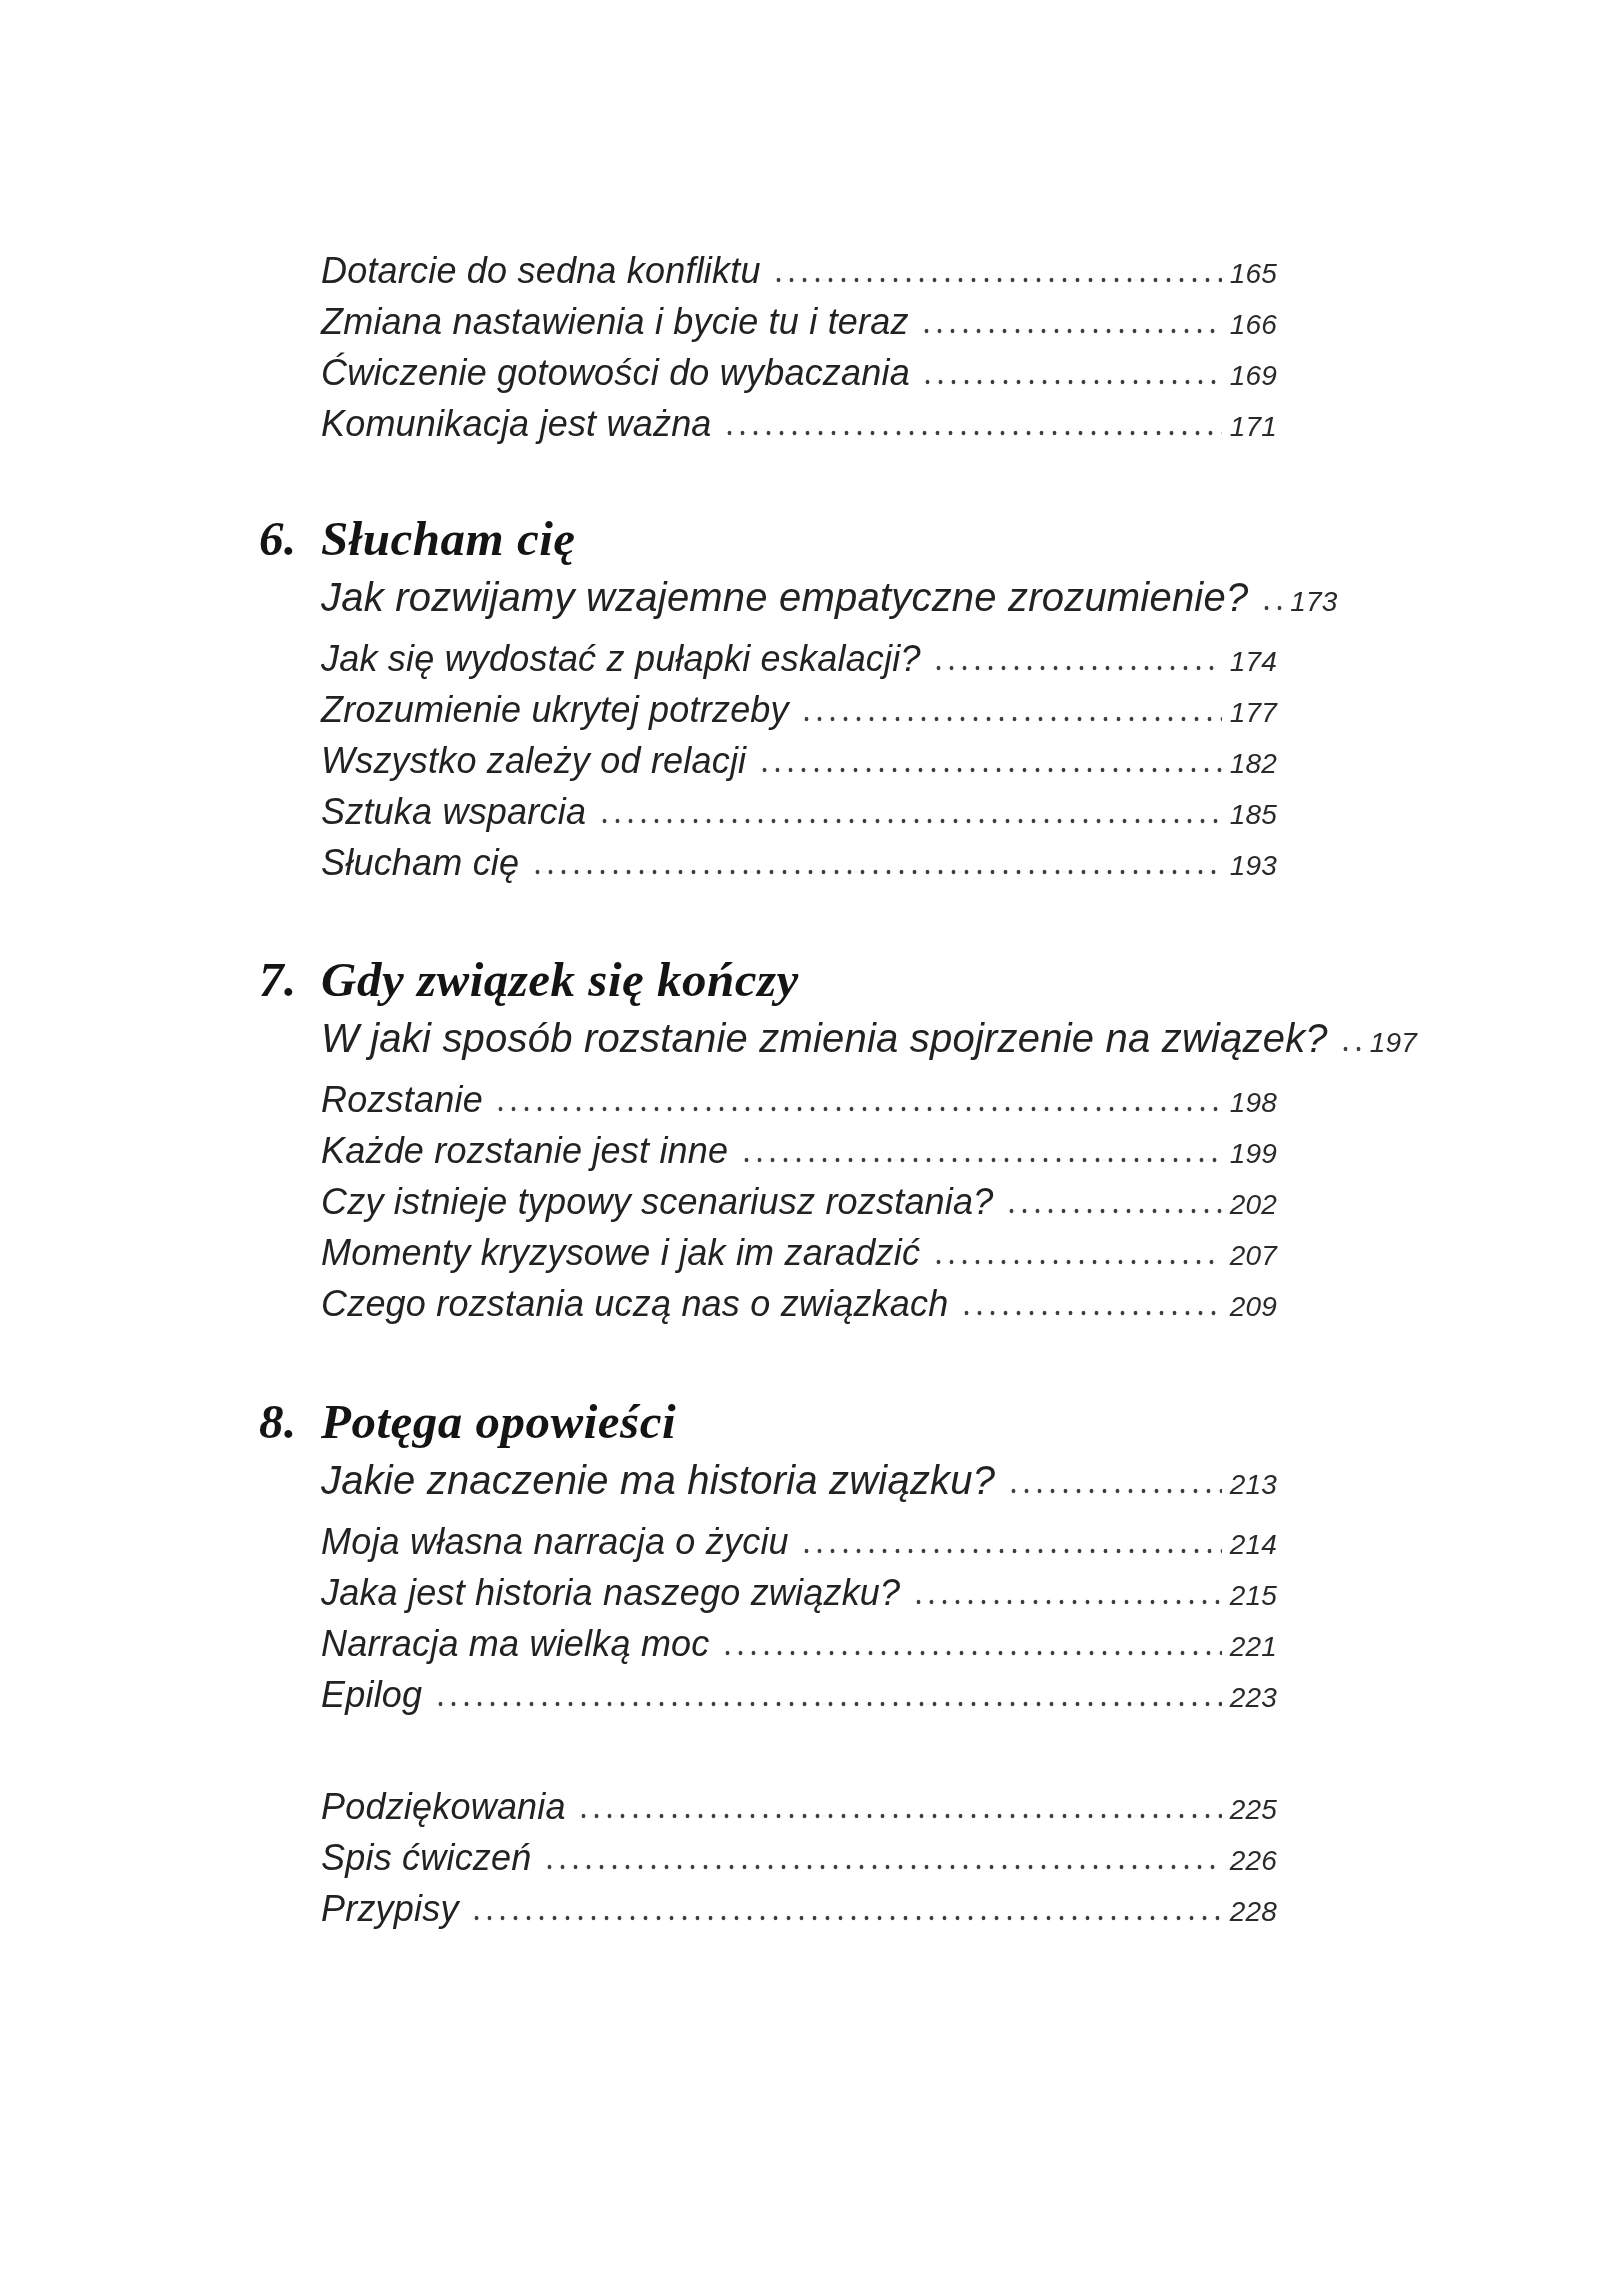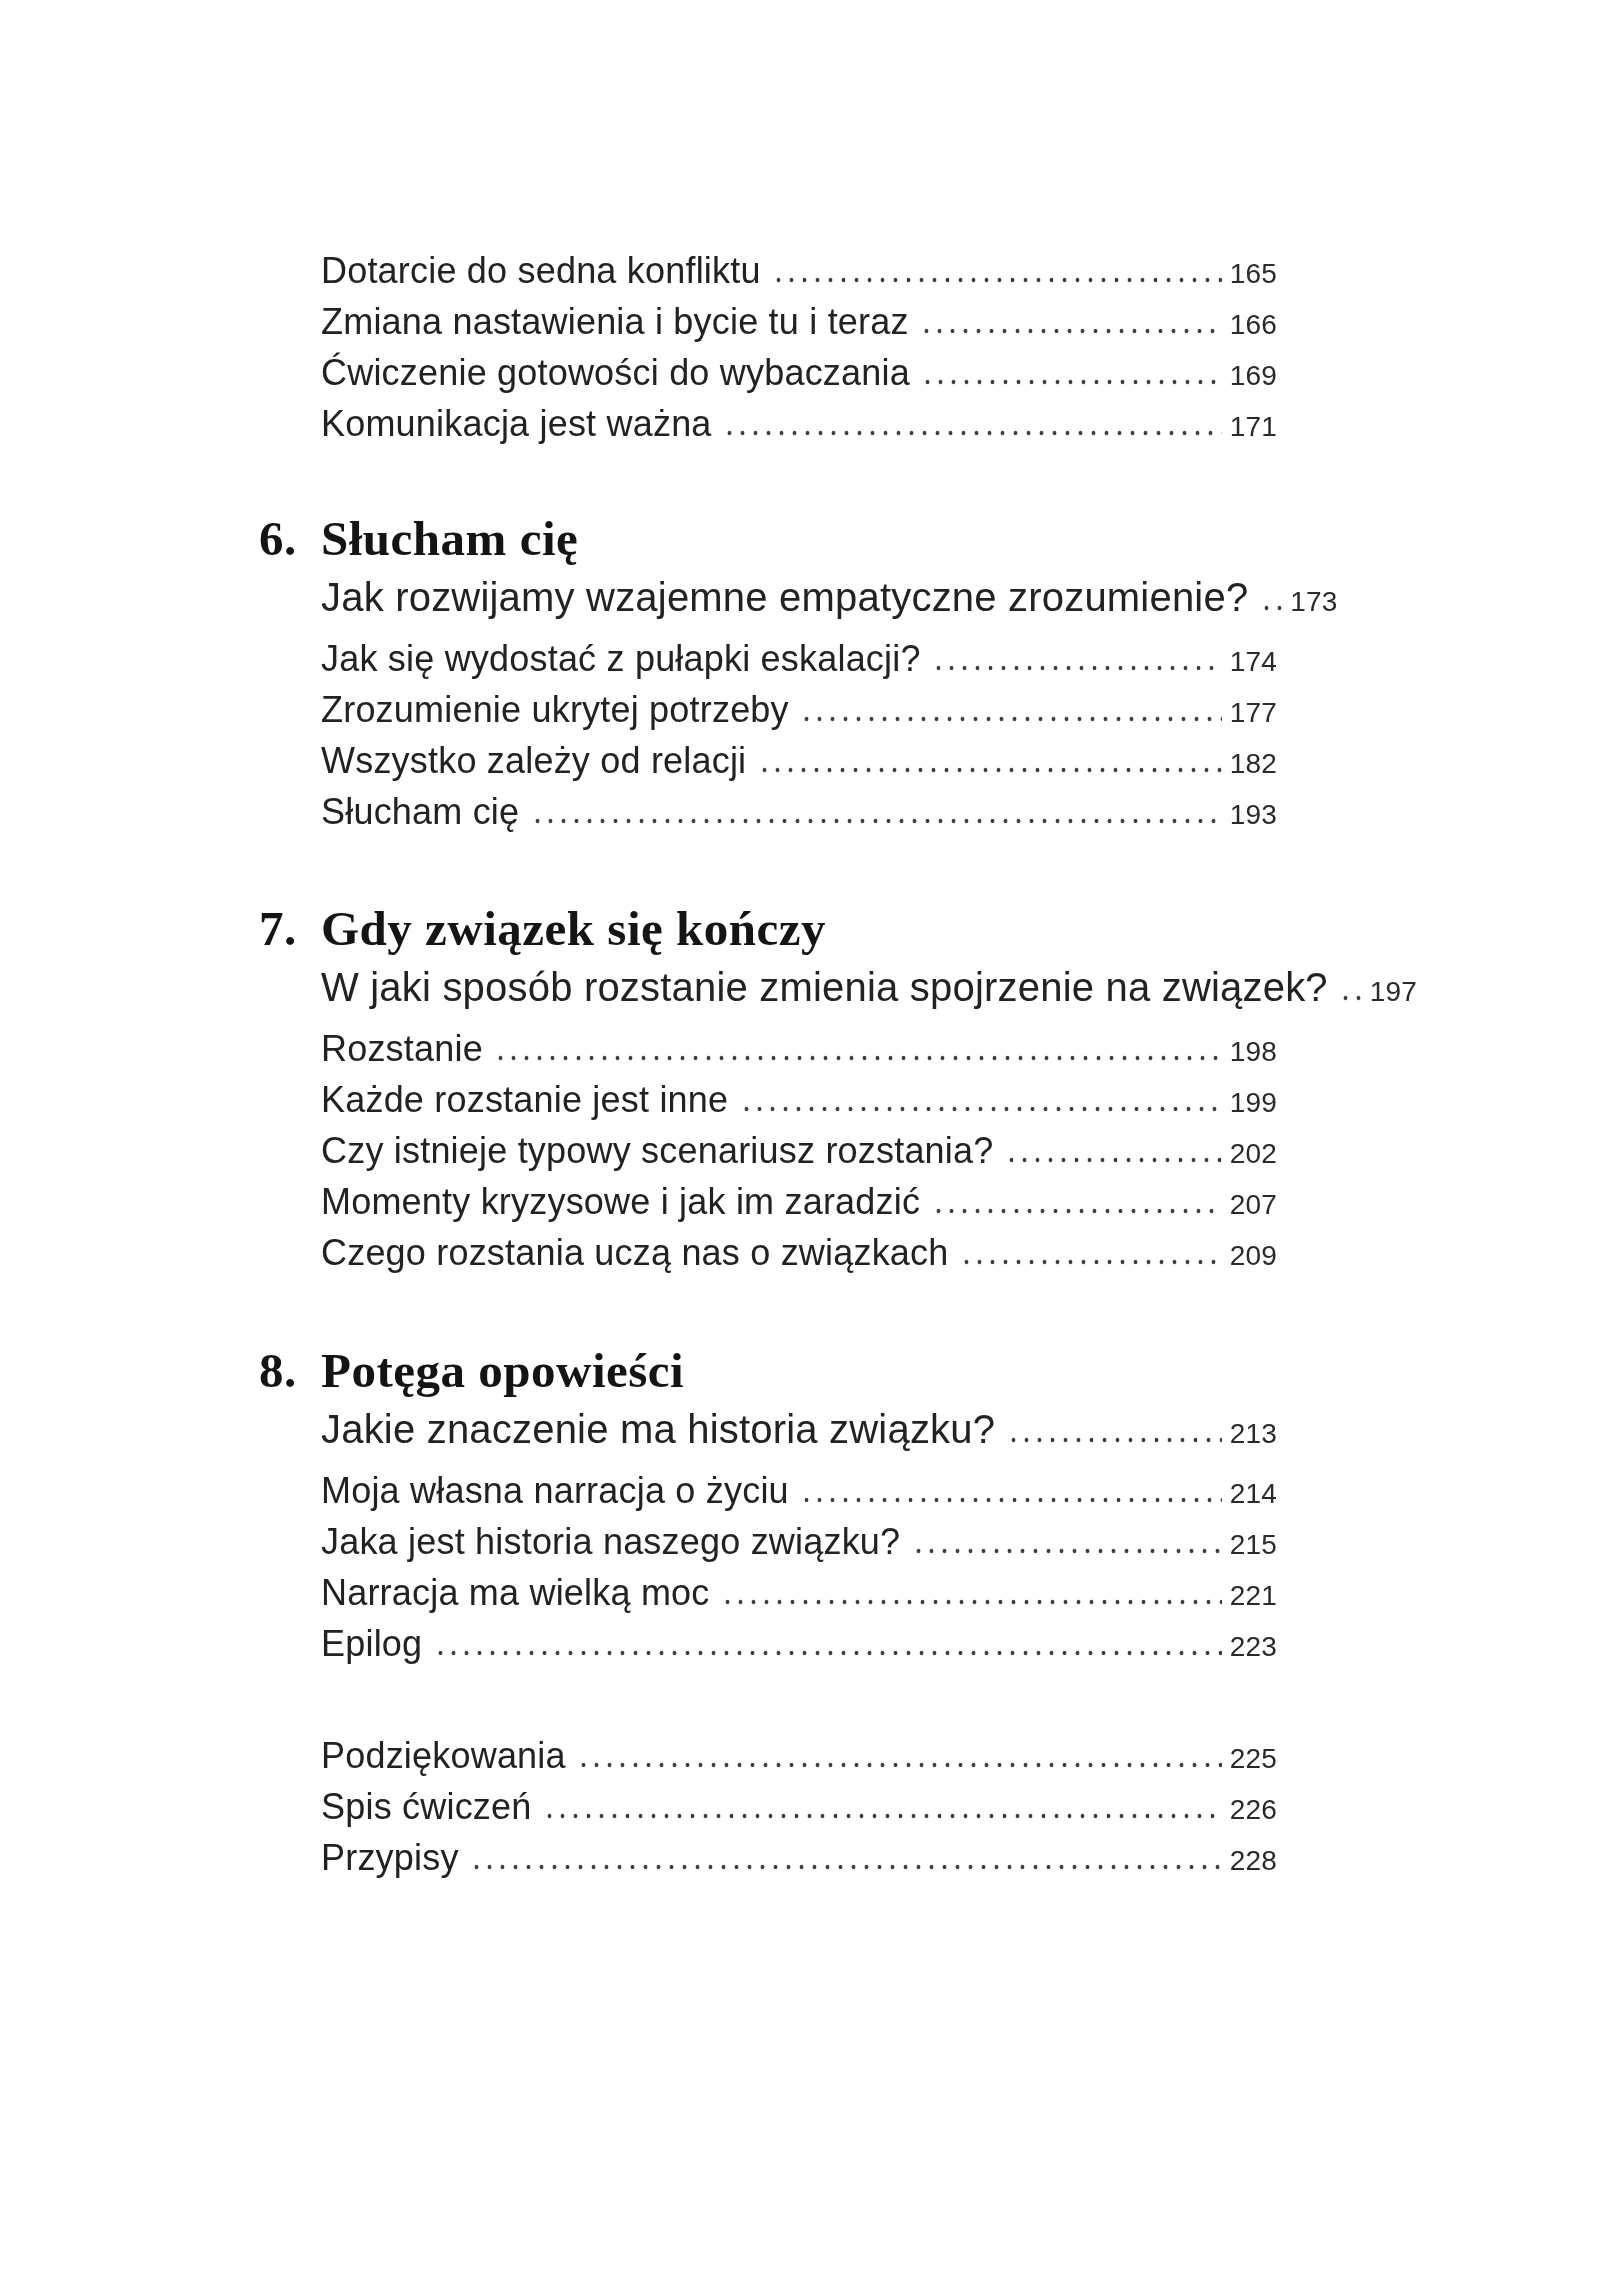--- a/index.html
+++ b/index.html
@@ -10,20 +10,21 @@
   .page {
     position: relative;
     width: 1502px;
     height: 2291px;
     background: #ffffff;
     box-sizing: border-box;
     padding: 245px 225px 0 259px;
     font-family: "Liberation Sans", sans-serif;
     color: #222222;
     overflow: hidden;
+    font-style: italic;
   }
   
   .toc-row {
     display: flex;
     align-items: baseline;
     height: 51px;
     line-height: 51px;
     font-size: 36px;
     font-weight: 300;
     letter-spacing: 0.2px;
@@ -126,20 +127,25 @@
         <span class="label">Zrozumienie ukrytej potrzeby</span>
         <span class="leader"></span>
         <span class="pagenum">177</span>
       </div>
       <div class="toc-row indent">
         <span class="label">Wszystko zależy od relacji</span>
         <span class="leader"></span>
         <span class="pagenum">182</span>
       </div>
       <div class="toc-row indent">
+        <span class="label">Sztuka wsparcia</span>
+        <span class="leader"></span>
+        <span class="pagenum">185</span>
+      </div>
+      <div class="toc-row indent">
         <span class="label">Słucham cię</span>
         <span class="leader"></span>
         <span class="pagenum">193</span>
       </div>
     </div>
   </div>
 
   <div class="chapter chapter-7">
     <div class="chapter-title-row">
       <span class="chapter-number">7.</span>

